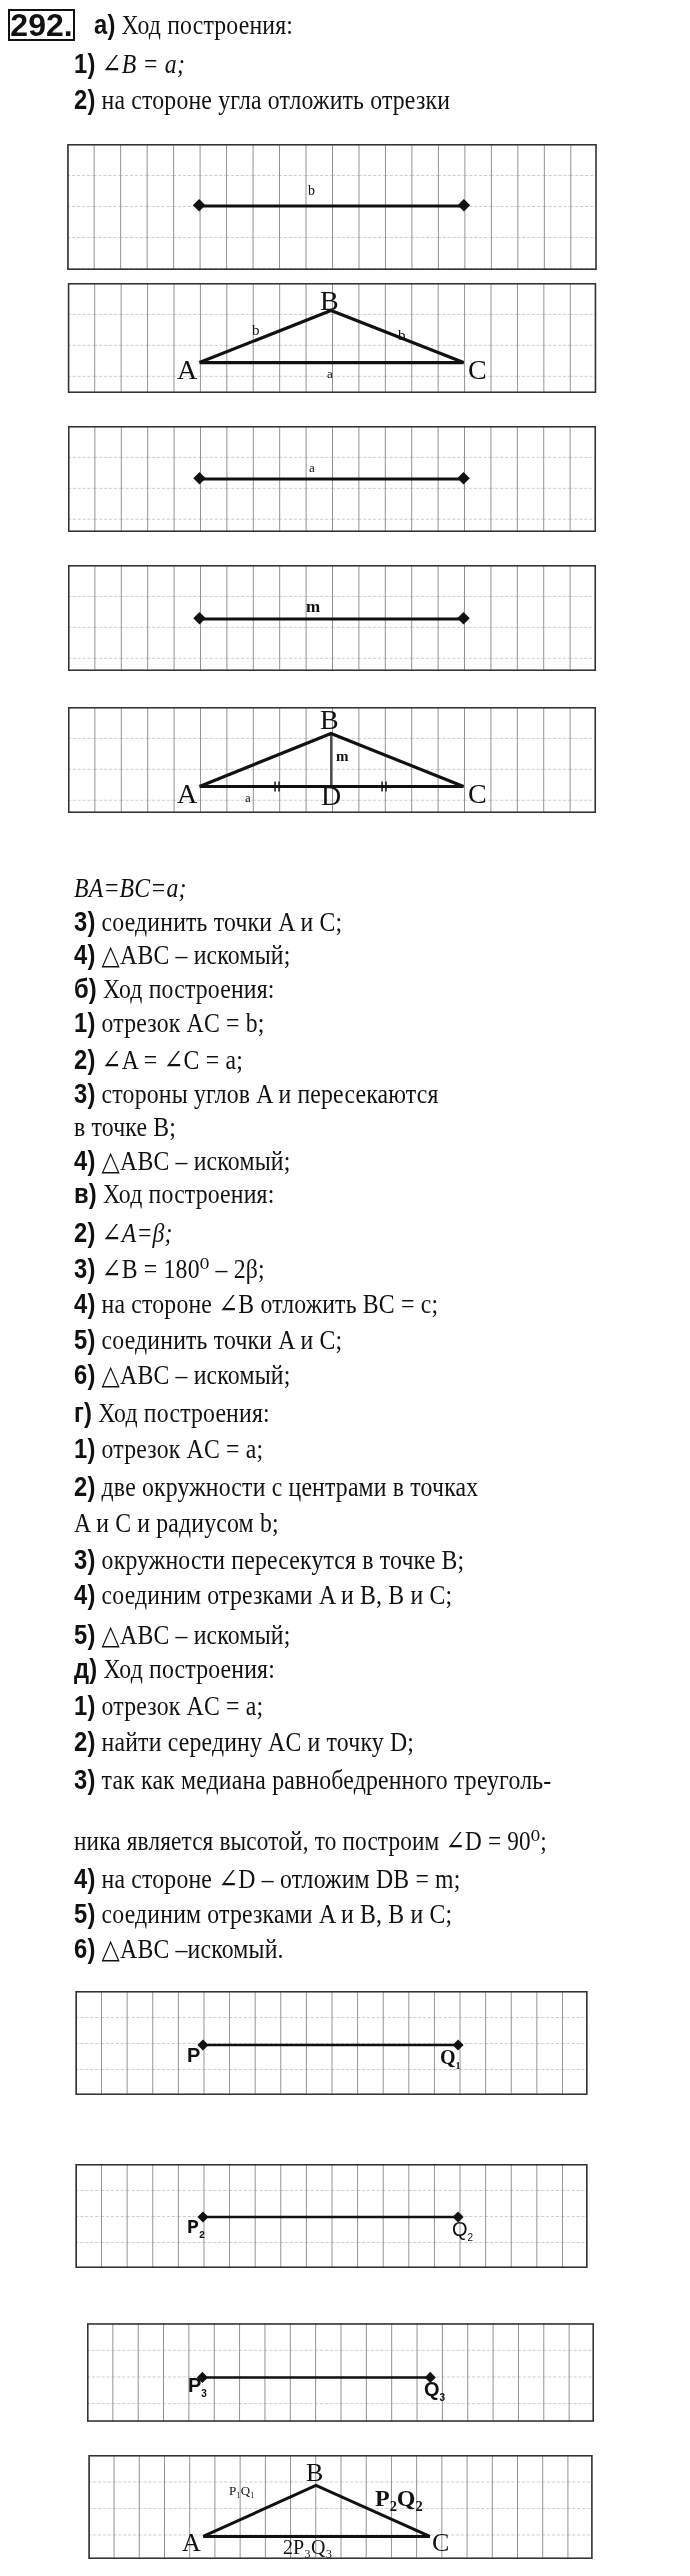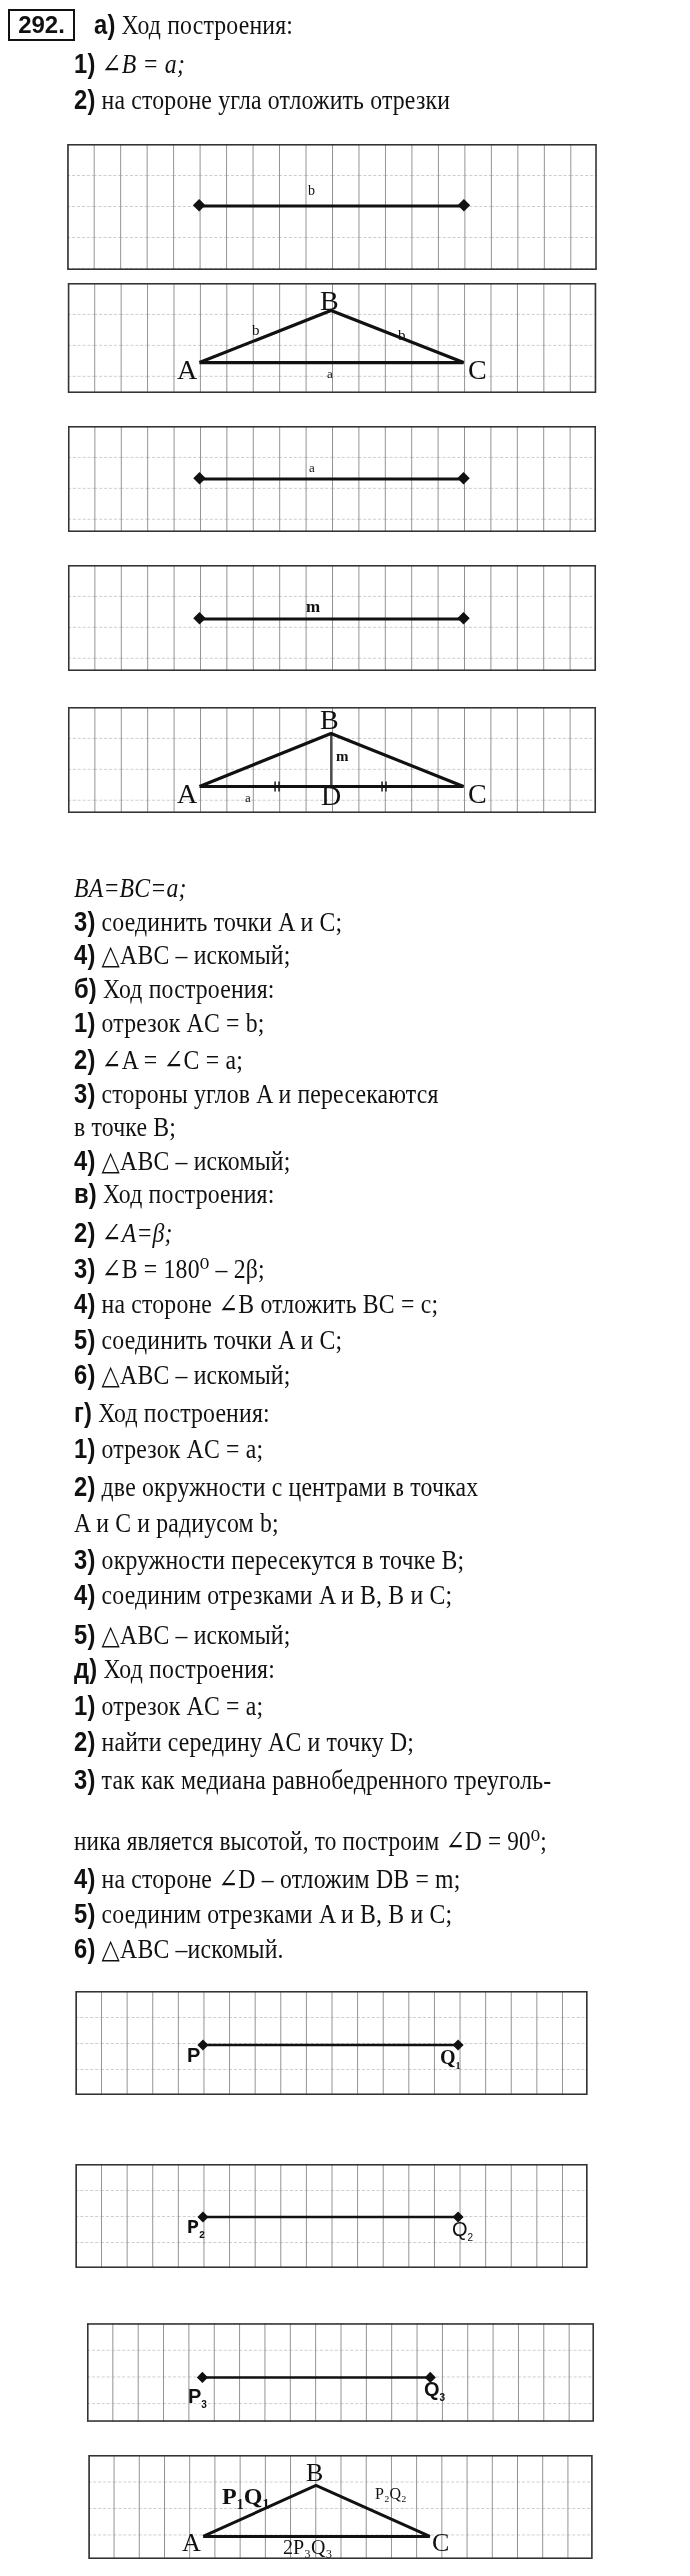--- a/index.html
+++ b/index.html
@@ -1,20 +1,20 @@
 <!DOCTYPE html>
 <html><head>
 <meta charset="utf-8">
 <style>
   html, body { margin: 0; padding: 0; background: #ffffff; }
   body { width: 690px; height: 2576px; position: relative; overflow: hidden;
          font-family: "Liberation Serif", "DejaVu Serif", serif; color: #111; }
   .num-box { position: absolute; left: 8px; top: 9px; width: 67px; height: 32px;
              border: 2px solid #111; box-sizing: border-box; font-family: "Liberation Sans", sans-serif;
-             font-weight: bold; font-size: 24px; line-height: 28px; text-align: center; }
+             font-weight: bold; font-size: 32px; line-height: 28px; text-align: center; }
   .line { position: absolute; left: 74px; font-size: 27px; white-space: nowrap; line-height: 30px;
           transform: scaleX(0.88); transform-origin: left center; letter-spacing: 0.2px; }
   .line.head { left: 94px; }
   .lbl { font-family: "Liberation Sans", sans-serif; font-weight: bold; }
   .m { font-style: italic; }
   .grid { position: absolute; }
   .grid svg { display: block; }
 </style>
 </head>
 <body>
@@ -266,30 +266,30 @@
         <line x1="0" y1="0" x2="0" y2="27" stroke="#555" stroke-width="1.3"></line>
         <line x1="0" y1="0" x2="25.7" y2="0" stroke="#9a9a9a" stroke-width="1" stroke-dasharray="3,2"></line>
       </pattern>
     </defs>
     <rect x="0" y="0" width="514" height="100" fill="url(#g3)"></rect>
     <rect x="0.8" y="0.8" width="512.4" height="98.4" fill="none" stroke="#333" stroke-width="1.6"></rect>
     <line x1="117" y1="55" x2="348" y2="55" stroke="#111" stroke-width="2.5"></line>
     <rect x="113" y="51" width="8" height="8" fill="#111" transform="rotate(45 117 55)"></rect>
     <rect x="344" y="51" width="8" height="8" fill="#111" transform="rotate(45 348 55)"></rect>
   </svg>
-  <span style="position:absolute; left:101px; top:62px; font-family:'Liberation Sans',sans-serif; font-size:20px; font-weight:bold;"><span>P</span><sub style="font-size:10px">3</sub></span>
+  <span style="position:absolute; left:101px; top:51px; font-family:'Liberation Sans',sans-serif; font-size:20px; font-weight:bold;"><span>P</span><sub style="font-size:10px">3</sub></span>
   <span style="position:absolute; left:337px; top:55px; font-family:'Liberation Sans',sans-serif; font-size:20px; font-weight:bold;"><span>Q</span><sub style="font-size:10px">3</sub></span>
 </div>
 
 <div class="grid" style="left:87px; top:2455px;">
   <svg width="507" height="104" viewBox="0 0 514 106">
     <rect x="0" y="0" width="514" height="106" fill="url(#g3)"></rect>
     <rect x="0.8" y="0.8" width="512.4" height="104.4" fill="none" stroke="#333" stroke-width="1.6"></rect>
     <polyline points="117,83 232,31 348,83 117,83" fill="none" stroke="#111" stroke-width="3"></polyline>
   </svg>
   <span style="position:absolute; left:95px; top:73px; font-size:26px;">A</span>
   <span style="position:absolute; left:219px; top:3px; font-size:26px;">B</span>
   <span style="position:absolute; left:345px; top:73px; font-size:26px;">C</span>
-  <span style="position:absolute; left:135px; top:28px; font-size:24px;font-weight:bold;">P₁Q₁</span>
-  <span style="position:absolute; left:288px; top:30px; font-size:16px;">P₂Q₂</span>
+  <span style="position:absolute; left:142px; top:28px; font-size:13px;">P₁Q₁</span>
+  <span style="position:absolute; left:288px; top:30px; font-size:24px;font-weight:bold;">P₂Q₂</span>
   <span style="position:absolute; left:196px; top:81px; font-size:20px;">2P₃Q₃</span>
 </div>
 
 
 </body></html>

